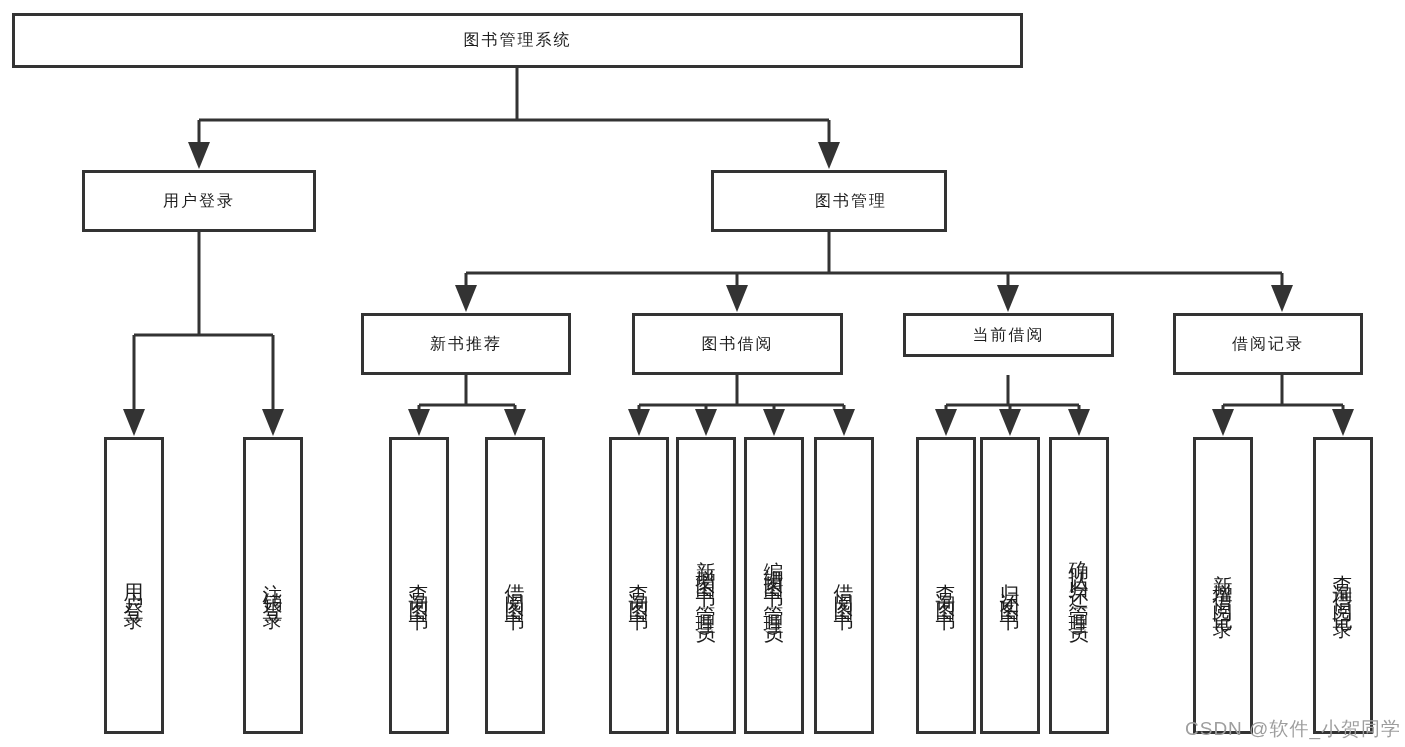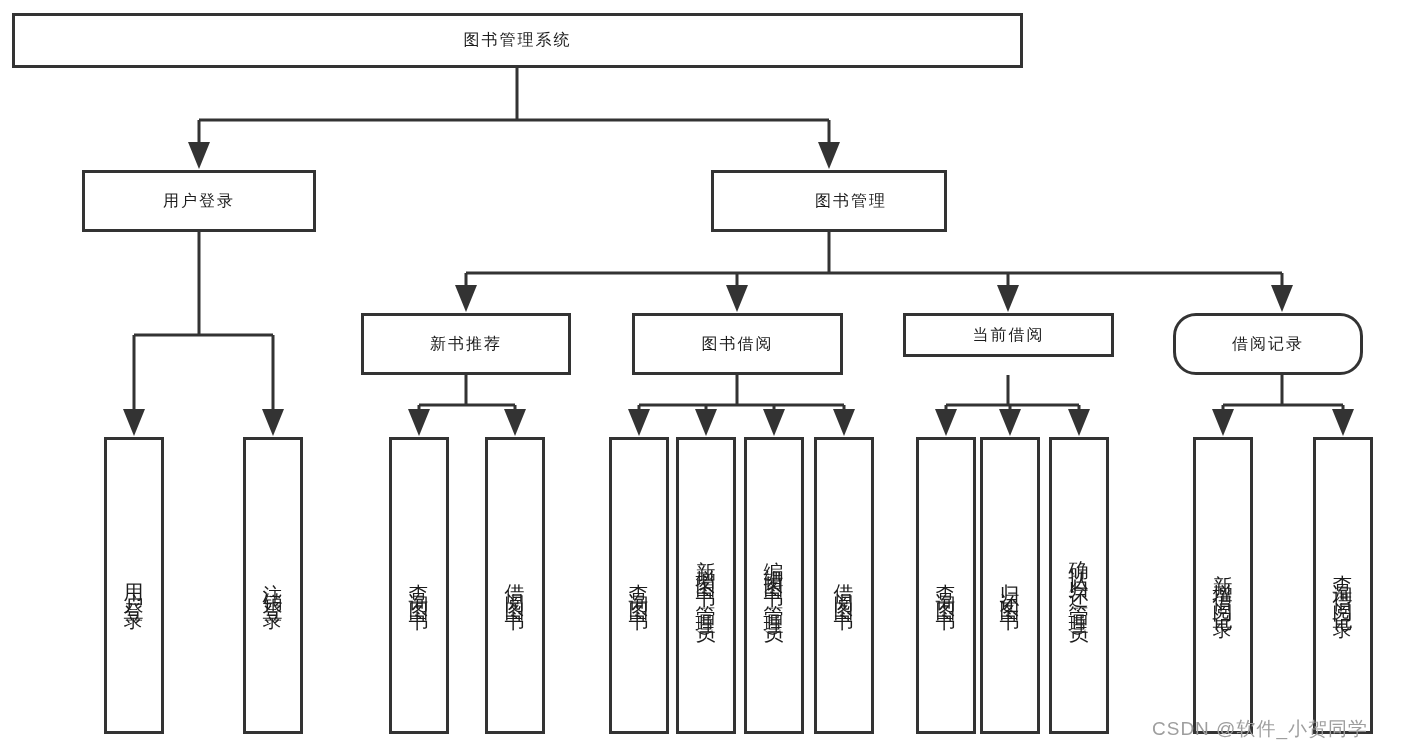--- a/index.html
+++ b/index.html
@@ -55,21 +55,21 @@
   }
   .node.v span {
     writing-mode: vertical-rl;
     text-orientation: mixed;
     font-size: 20px;
     letter-spacing: 9px;
     line-height: 1;
   }
   .watermark {
     position: absolute;
-    left: 1152px;
+    left: 1185px;
     top: 716px;
     font-size: 19px;
     letter-spacing: 1px;
     color: var(--wm);
     white-space: nowrap;
     z-index: 6;
   }
 </style>
 </head>
 <body>
@@ -122,21 +122,21 @@
 
   <div class="node h" style="left:361px; top:313px; width:210px; height:62px;">
     <span>新书推荐</span>
   </div>
   <div class="node h" style="left:632px; top:313px; width:211px; height:62px;align-items:center;">
     <span>图书借阅</span>
   </div>
   <div class="node h" style="left:903px; top:313px; width:211px; height:44px;">
     <span>当前借阅</span>
   </div>
-  <div class="node h" style="left:1173px; top:313px; width:190px; height:62px;border-radius:23px;">
+  <div class="node h" style="left:1173px; top:313px; width:190px; height:62px;">
     <span>借阅记录</span>
   </div>
 
   <div class="node v" style="left:104px; top:437px; width:60px; height:297px;">
     <span>用户登录</span>
   </div>
   <div class="node v" style="left:243px; top:437px; width:60px; height:297px;">
     <span>注销登录</span>
   </div>
 

